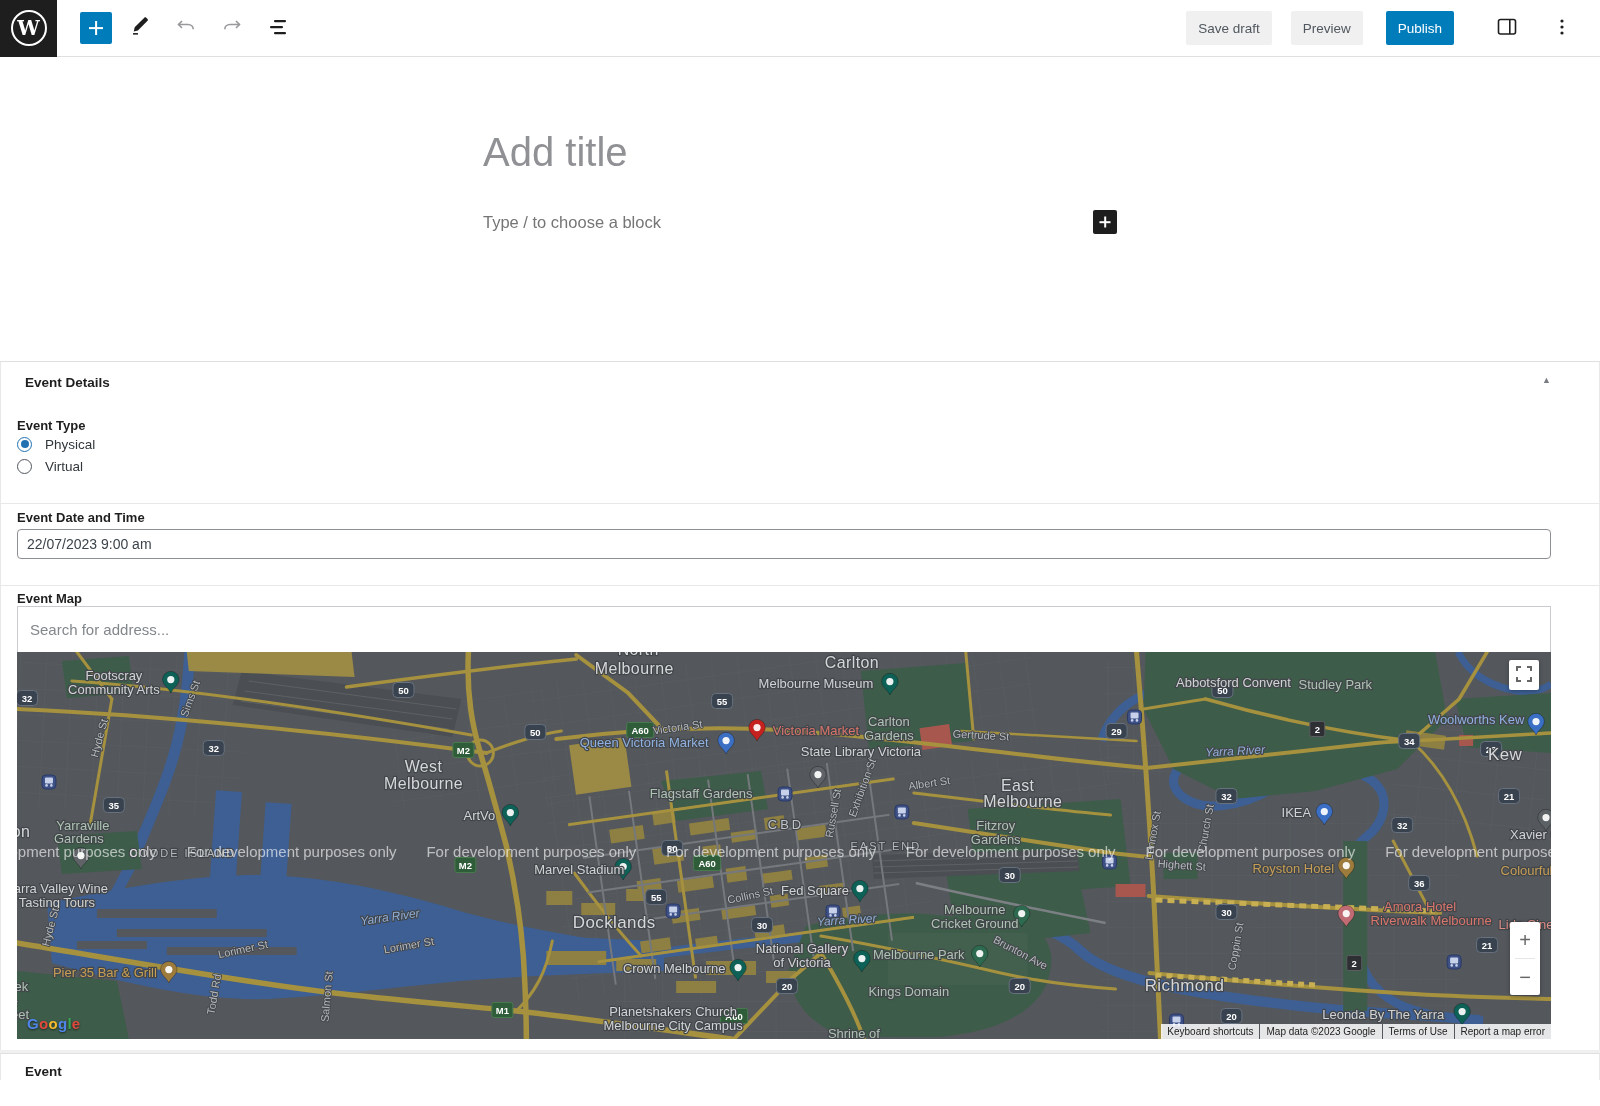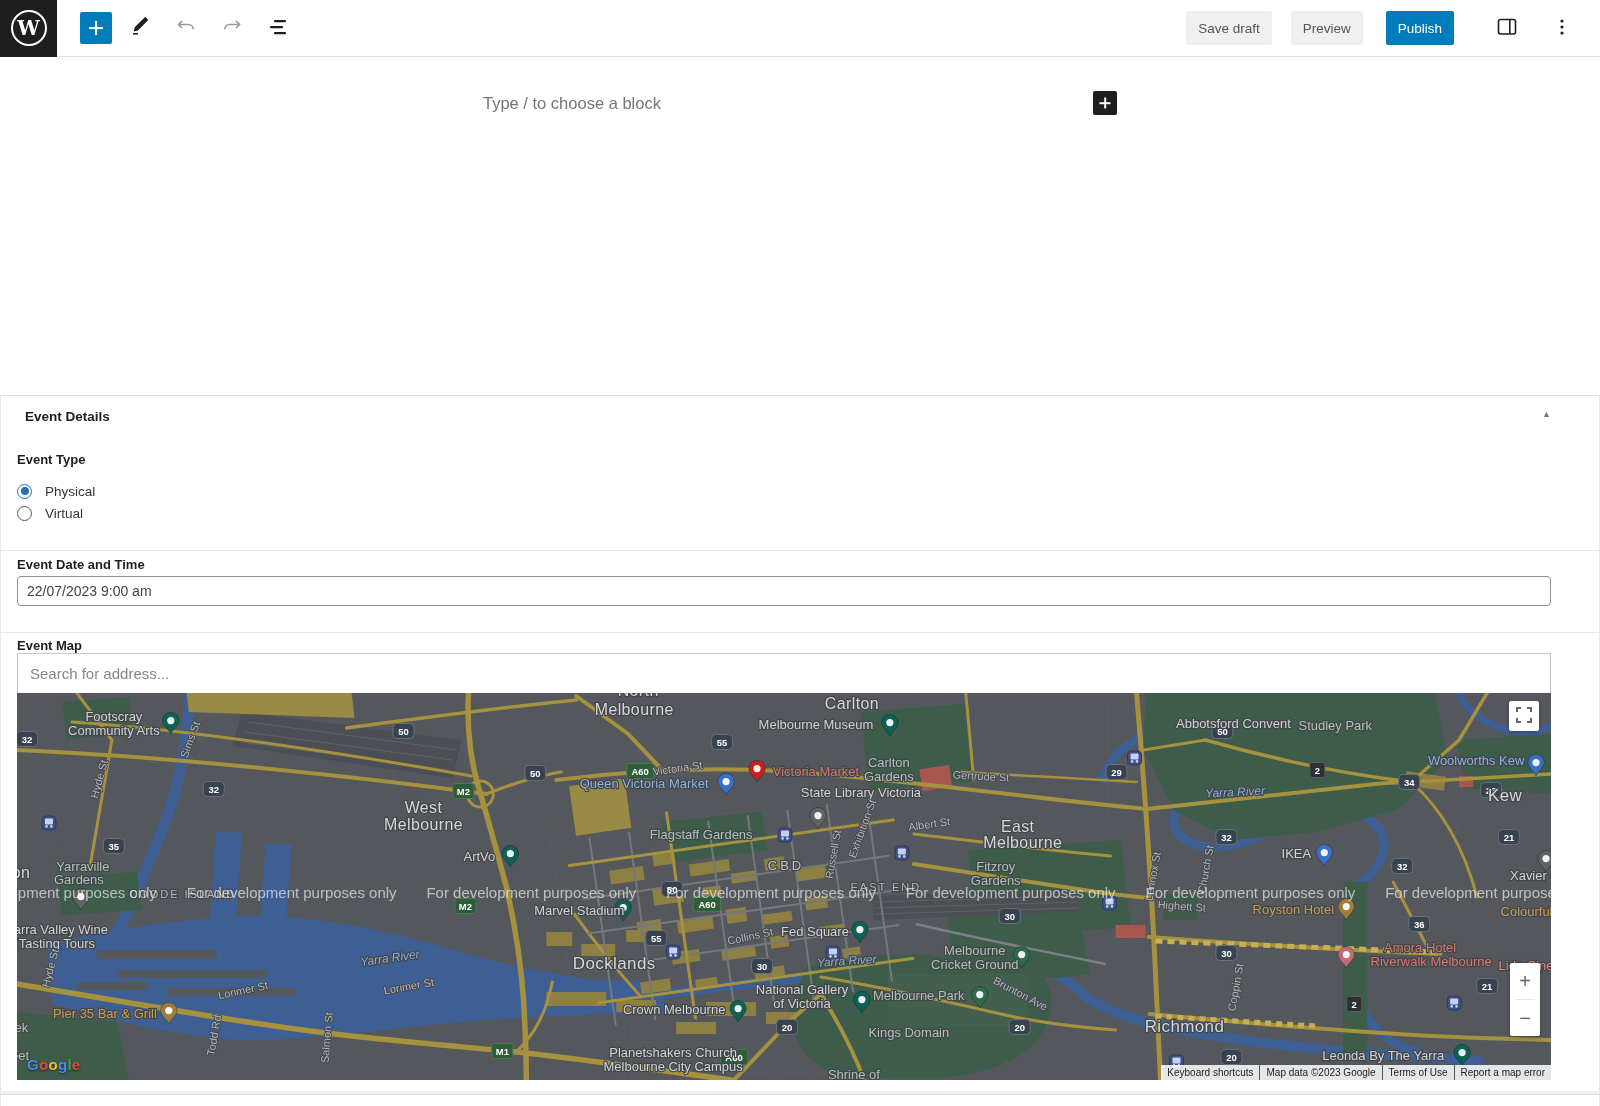--- a/index.html
+++ b/index.html
@@ -35,32 +35,32 @@
   .mini-inserter:after  { width:1.6px; height:11px; transform:translate(-50%,-50%); }
 
   
   .metabox { background:#fff; border-top:1px solid #e0e0e0; border-left:1px solid #e8e8e8; border-right:1px solid #e8e8e8; }
   .mb-header { height:39px; padding:13px 32px 0 24px; font-size:13.5px; font-weight:bold; color:#1e1e1e; position:relative; }
   .mb-toggle { position:absolute; right:48px; top:13px; background:none; border:none; color:#787c82; font-size:9px; cursor:pointer; }
   .mb-row { padding:17px 48px 26px 16px; }
   .mb-row + .mb-row { border-top:1px solid #e8e8e8; }
   .field-label { font-size:13px; font-weight:bold; color:#1e1e1e; }
   .row-type { padding-bottom:26px; }
-  .row-type .field-label { margin-bottom:13px; }
+  .row-type .field-label { }
   .radio-line { display:flex; align-items:center; gap:13px; height:22px; font-size:13.5px; color:#32373c; cursor:pointer; }
   .radio { width:15px; height:15px; border:1.5px solid #50575e; border-radius:50%; background:#fff; position:relative; flex:0 0 auto; }
   .radio.checked { border-color:#2271b1; }
   .radio.checked:after { content:""; position:absolute; inset:2.5px; border-radius:50%; background:#2271b1; }
   .row-date { padding-top:6px; padding-bottom:26px; }
   .row-date .field-label { margin-bottom:4px; }
   .date-input { width:100%; height:30px; border:1px solid #8c8f94; border-radius:4px; padding:0 9px; font-size:14px; color:#3c434a;
     font-family:"Liberation Sans",sans-serif; }
   .row-map { padding-top:5px; padding-bottom:11px; }
   .row-map .field-label { }
-  .search-input { width:100%; height:40px; border:1px solid #c9cacf; border-bottom:none; padding:0 12px; font-size:15px; color:#3c434a;
+  .search-input { width:100%; height:46px; border:1px solid #c9cacf; border-bottom:none; padding:0 12px; font-size:15px; color:#3c434a;
     font-family:"Liberation Sans",sans-serif; display:block; }
   .search-input::placeholder { color:#82878c; }
 
   
   .map { position:relative; height:387px; overflow:hidden; background:#54585c; cursor:grab; }
   .map svg.base { position:absolute; inset:0; width:100%; height:100%; }
   #map-svg text { font-family:"Liberation Sans",sans-serif; }
   .ml { paint-order:stroke; stroke:#42464a; stroke-width:2.4px; stroke-linejoin:round; }
   .suburb    { fill:#d5d7d9; font-size:16px; letter-spacing:.4px; }
   .suburb-lg { fill:#d5d7d9; font-size:17px; letter-spacing:.4px; }
@@ -153,20 +153,21 @@
             <circle cx="10" cy="10" r="1.6"></circle>
             <circle cx="10" cy="16" r="1.6"></circle>
           </svg>
       </span>
     </button>
   </div>
 </header>
 
 <main class="canvas">
   <div class="content-col">
+    <h1 class="title-ph">Add title</h1>
     <div class="para-row">
       <span class="block-ph">Type / to choose a block</span>
       <button class="mini-inserter"></button>
     </div>
   </div>
 </main>
 
 <section class="metabox">
   <div class="mb-header">
     <span>Event Details</span>

